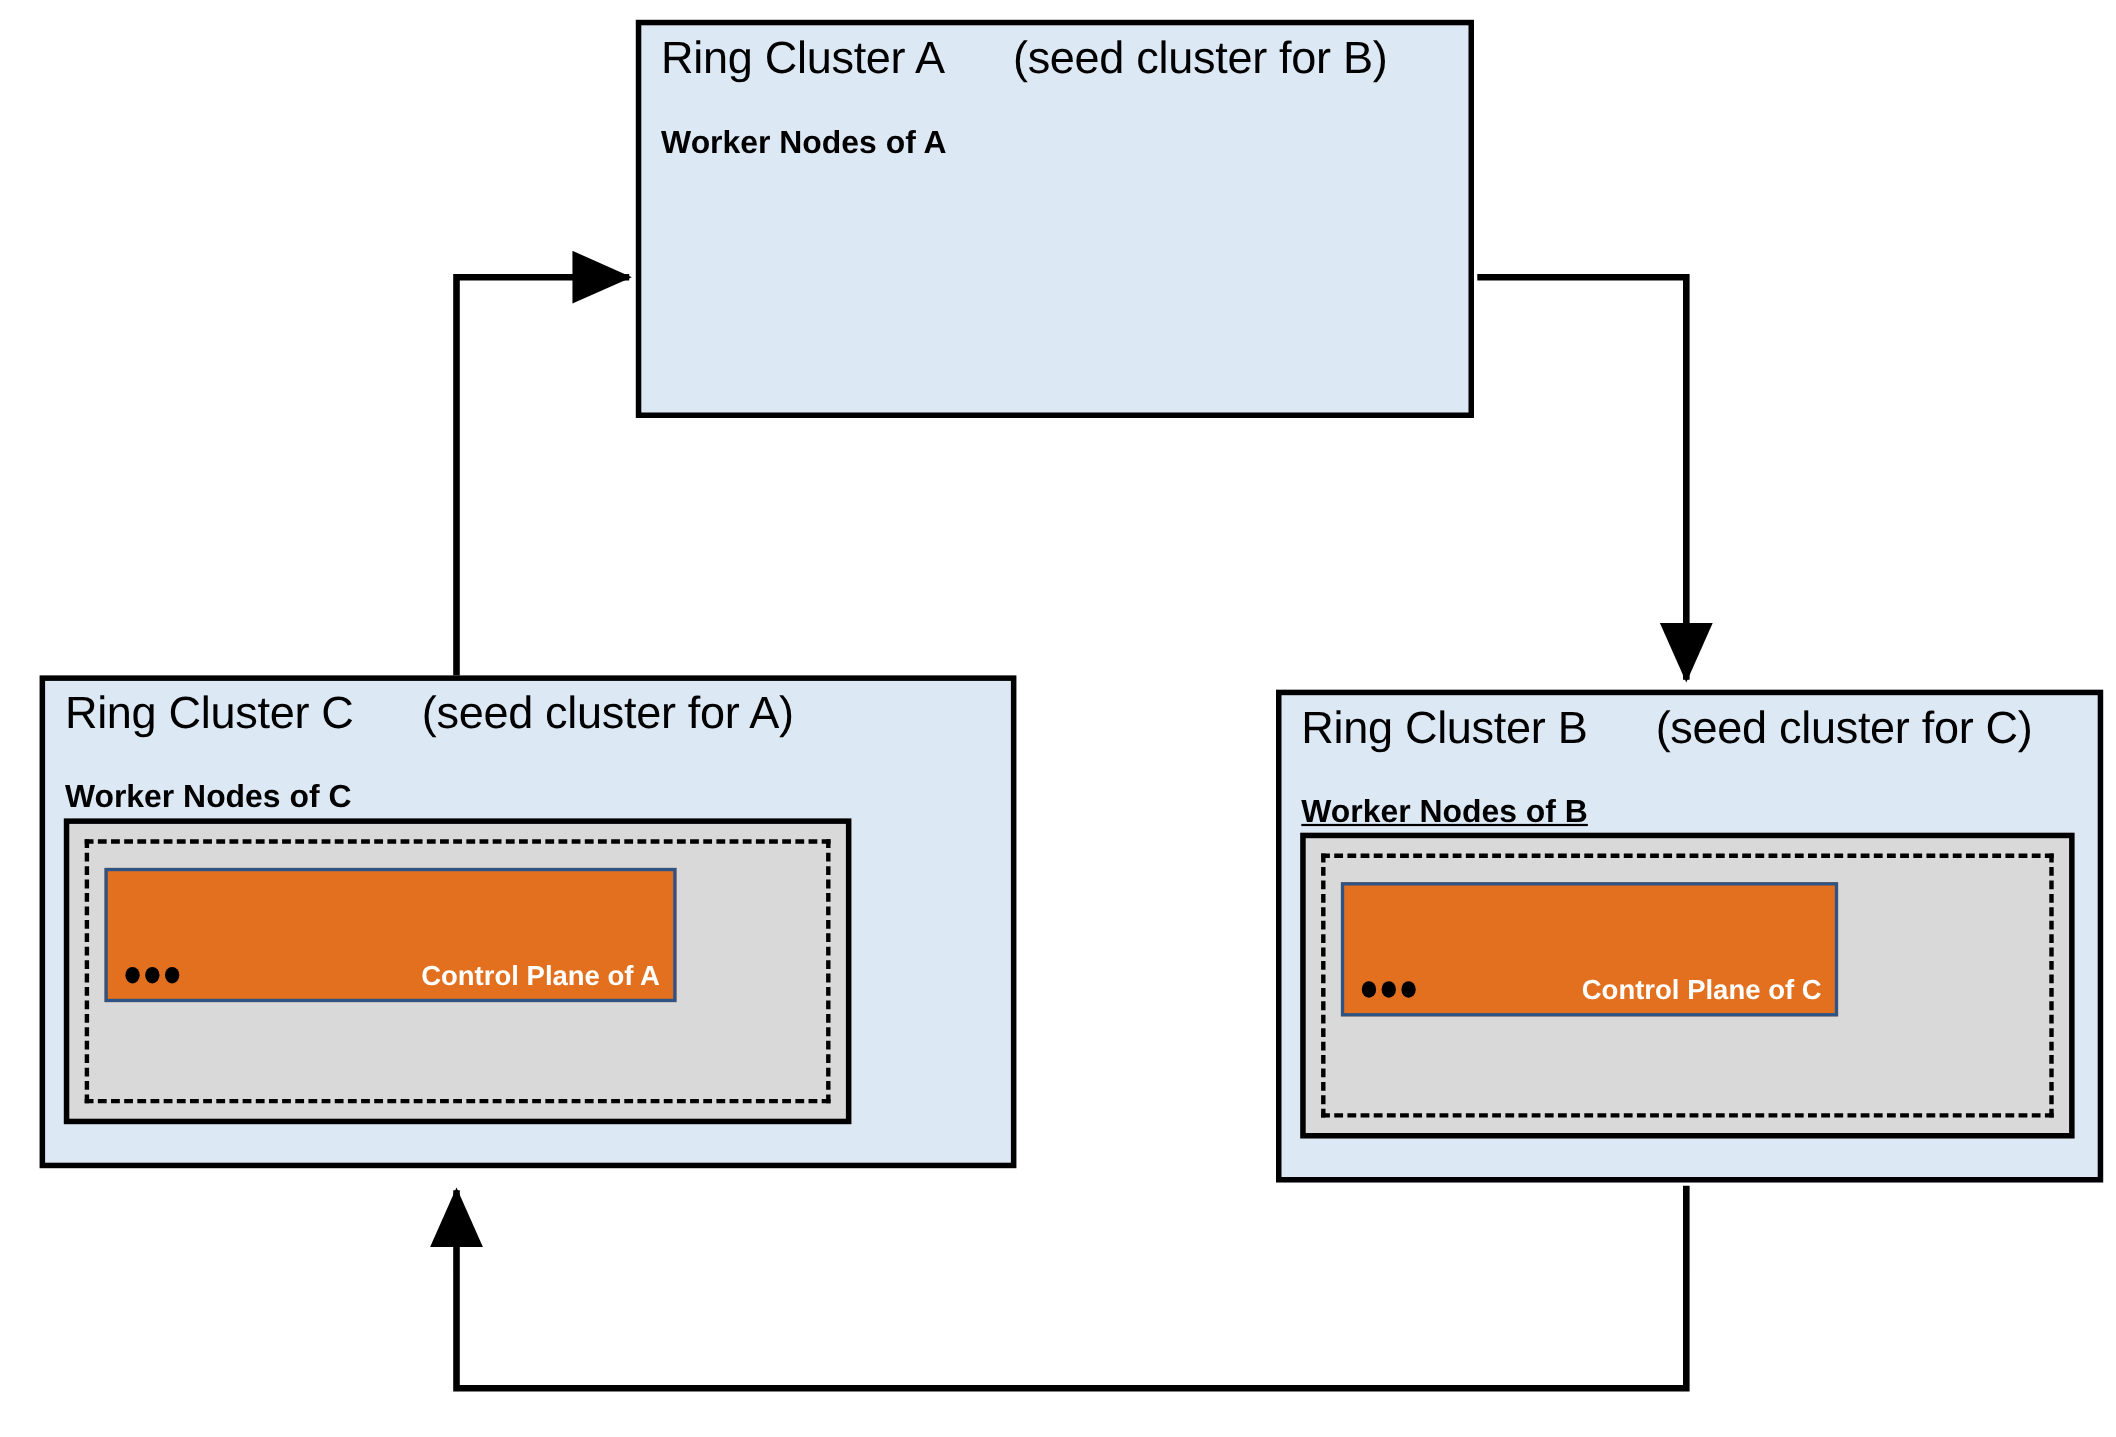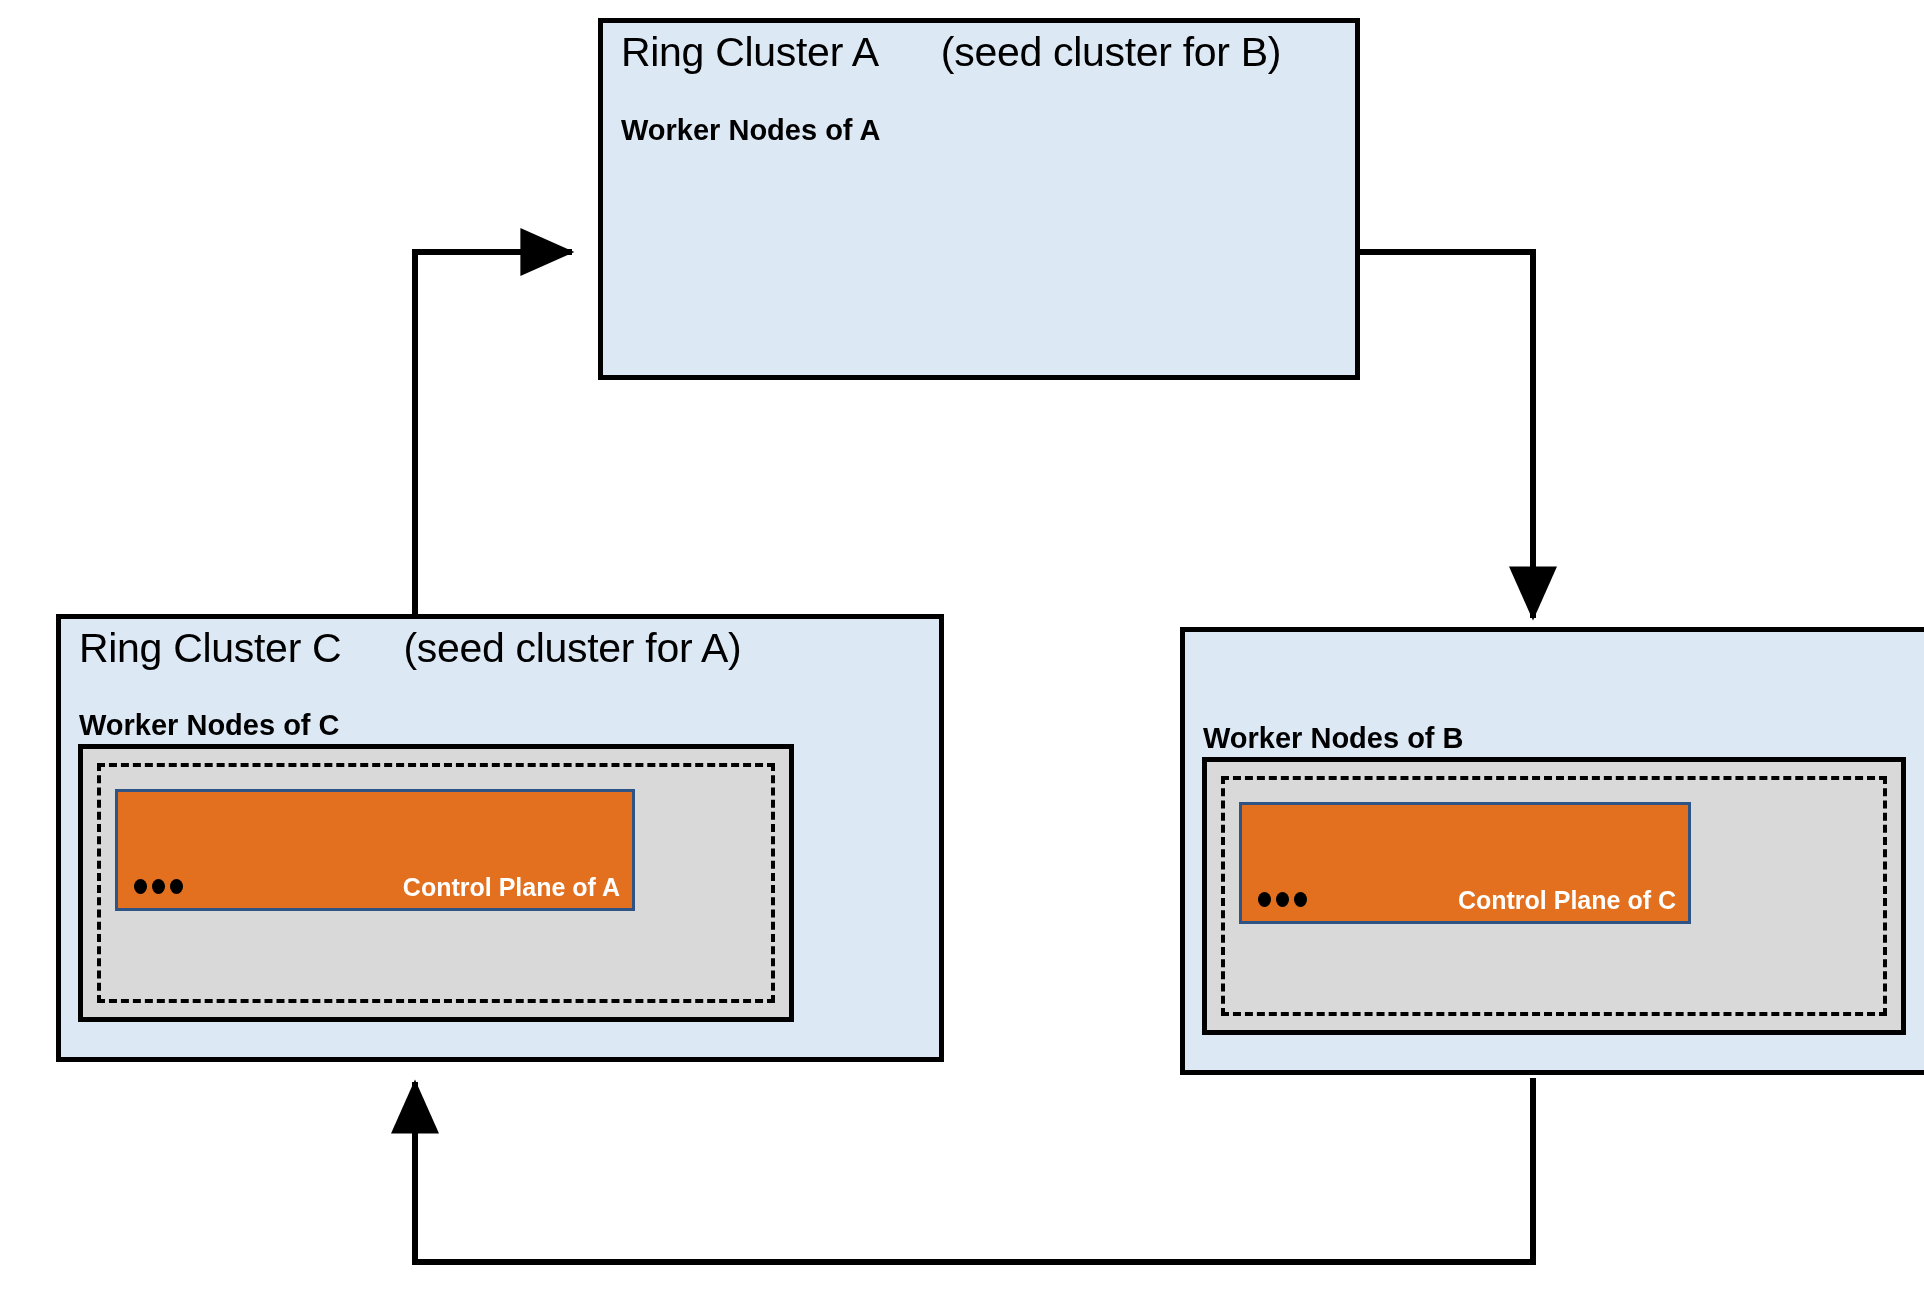--- a/index.html
+++ b/index.html
@@ -12,21 +12,20 @@
   
   #arrow-layer{position:absolute;left:0;top:0;width:1924px;height:1306px;z-index:1;}
 
   
   .cluster{
     position:absolute;
     box-sizing:border-box;
     background:#dde8f5;
     border:5px solid #000000;
     z-index:2;
-    margin-left:20px;
   }
   .cluster-title{
     position:absolute;
     left:18px;
     top:6px;
     white-space:nowrap;
     font-size:41px;
     font-weight:400;
     color:#000000;
     letter-spacing:-0.3px;
@@ -134,22 +133,25 @@
               <i></i>
           </div>
           <div class="cp-label">Control Plane of A</div>
         </div>
 
       </div>
     </div>
   </div>
 
   <div class="cluster" style="left:1160px;top:627px;width:752px;height:448px;">
+    <div class="cluster-title">
+      <span class="title-main">Ring Cluster B</span><span class="title-sub">(seed cluster for C)</span>
+    </div>
 
-    <div class="worker-label" style="top:90px;">Worker Nodes of B</div>
+    <div class="worker-label" style="top:90px;text-decoration:underline;">Worker Nodes of B</div>
 
     <div class="worker-box" style="left:17px;top:125px;width:704px;height:278px;">
 
       <div class="dashed-box" style="left:14px;top:14px;width:666px;height:240px;">
 
         <div class="control-plane" style="left:14px;top:22px;width:452px;height:122px;">
           <div class="ellipsis-dots">
             <i></i>
               <i></i>
               <i></i>

